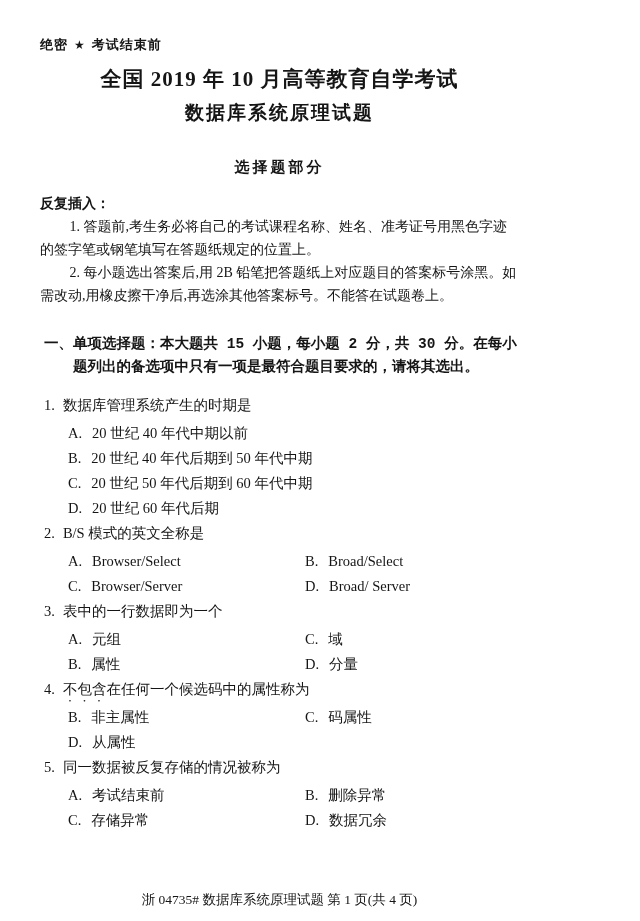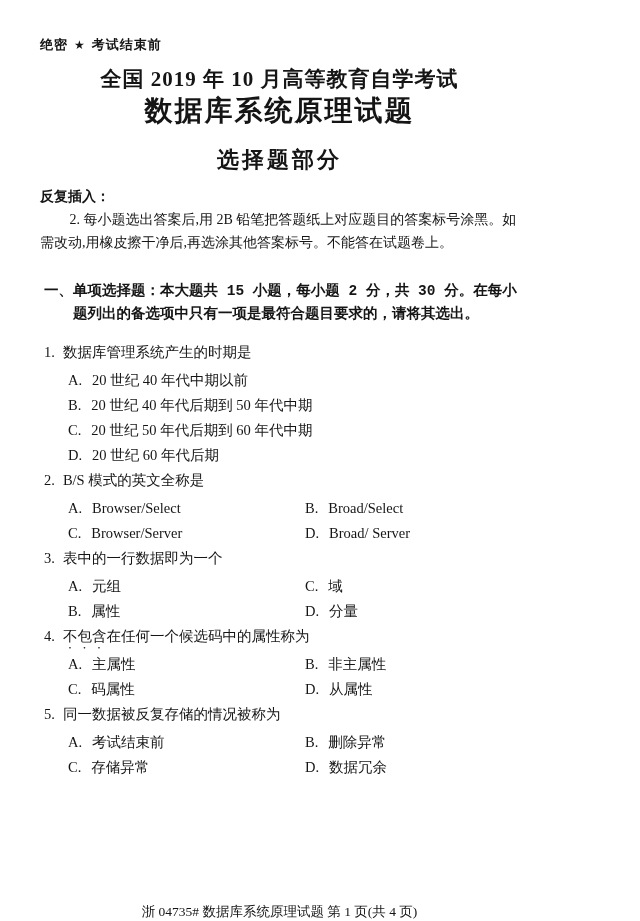--- a/index.html
+++ b/index.html
@@ -27,44 +27,44 @@
   .exam-title {
     margin-top:12px;
     text-align:center;
     font-size:21px;
     font-weight:bold;
     letter-spacing:1px;
     line-height:29px;
   }
   .paper-title {
     text-align:center;
-    font-family:Liberation Mono, monospace;
-    font-size:28px;
+    font-family:Liberation Serif, serif;
+    font-size:19px;
     font-weight:bold;
     letter-spacing:2px;
     line-height:38px;
   }
   .course-code {
     margin-top:2px;
     text-align:center;
     font-size:16px;
     font-weight:bold;
     line-height:22px;
   }
   .instruction {
     margin-top:16px;
     font-size:14px;
     line-height:22px;
     text-indent:2.3em;
   }
   .section-title {
-    margin-top:16px;
+    margin-top:23px;
     text-align:center;
     font-family:"Liberation Sans","DejaVu Sans",sans-serif;
-    font-size:22px;
+    font-size:15px;
     font-weight:bold;
     letter-spacing:3px;
     line-height:24px;
   }
   .notice { margin-top:13px; font-size:14px; line-height:23px; }
   .notice-title {
     font-family:"Liberation Sans","DejaVu Sans",sans-serif;
     font-weight:bold;
   }
   .notice-item { text-indent:2.1em; }
@@ -91,21 +91,21 @@
   .opts { margin-left:24px; }
   .opt { line-height:25px; }
   .opts.twocol {
     display:grid;
     grid-template-columns:237px auto;
   }
   .opt-label { margin-right:10px; }
   .footer {
     position:absolute;
     left:0; right:0;
-    bottom:0;
+    bottom:12px;
     text-align:center;
     font-size:13.5px;
     line-height:18px;
   }
 </style>
 </head>
 <body>
 
 <div class="page">
 
@@ -114,20 +114,21 @@
   </div>
 
   <div class="exam-title">全国 2019 年 10 月高等教育自学考试</div>
   <div class="paper-title">数据库系统原理试题</div>
 
 
   <div class="section-title">选择题部分</div>
 
   <div class="notice">
     <div class="notice-title">反复插入：</div>
+    <div class="notice-item">1. 答题前,考生务必将自己的考试课程名称、姓名、准考证号用黑色字迹的签字笔或钢笔填写在答题纸规定的位置上。</div>
     <div class="notice-item">2. 每小题选出答案后,用 2B 铅笔把答题纸上对应题目的答案标号涂黑。如需改动,用橡皮擦干净后,再选涂其他答案标号。不能答在试题卷上。</div>
   </div>
 
   <div class="part-heading">
     <span>一、</span><span>单项选择题：本大题共 15 小题，每小题 2 分，共 30 分。在每小题列出的备选项中只有一项是最符合题目要求的，请将其选出。</span>
   </div>
 
   <div class="questions">
 
     <div class="q">
@@ -164,21 +165,20 @@
         <div class="opt"><span class="opt-label">B.</span><span>属性</span></div>
         <div class="opt"><span class="opt-label">D.</span><span>分量</span></div>
       </div>
     </div>
 
     <div class="q">
       <div class="q-stem">
         <span class="q-num">4.</span><span class="emph">不包含</span><span>在任何一个候选码中的属性称为</span>
       </div>
       <div class="opts twocol">
-        <div class="opt"><span class="opt-label">A.</span><span>主属性</span></div>
         <div class="opt"><span class="opt-label">B.</span><span>非主属性</span></div>
         <div class="opt"><span class="opt-label">C.</span><span>码属性</span></div>
         <div class="opt"><span class="opt-label">D.</span><span>从属性</span></div>
       </div>
     </div>
 
     <div class="q">
       <div class="q-stem">
         <span class="q-num">5.</span><span class="emph"></span><span>同一数据被反复存储的情况被称为</span>
       </div>

